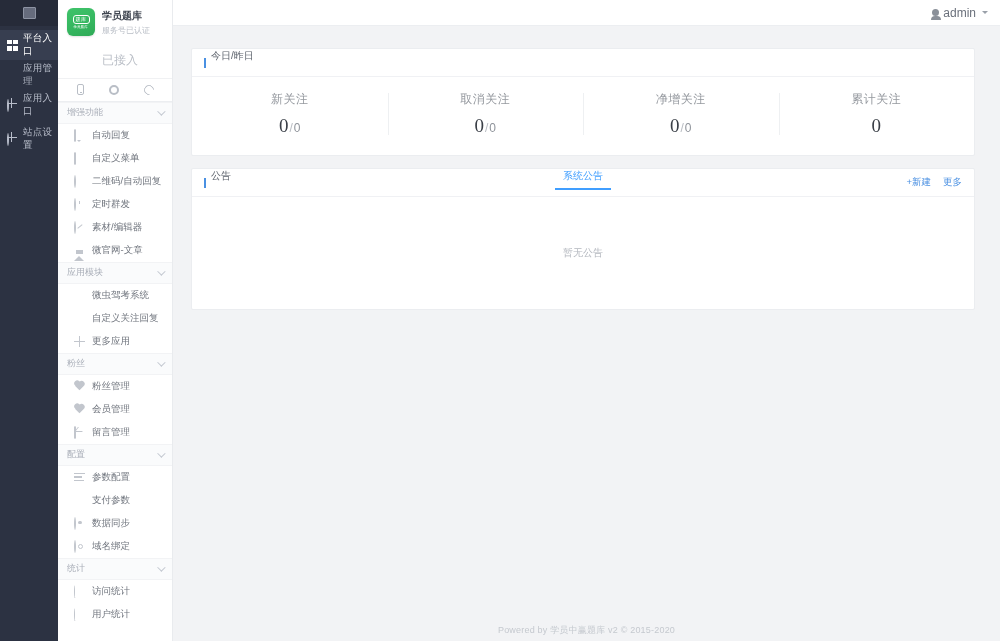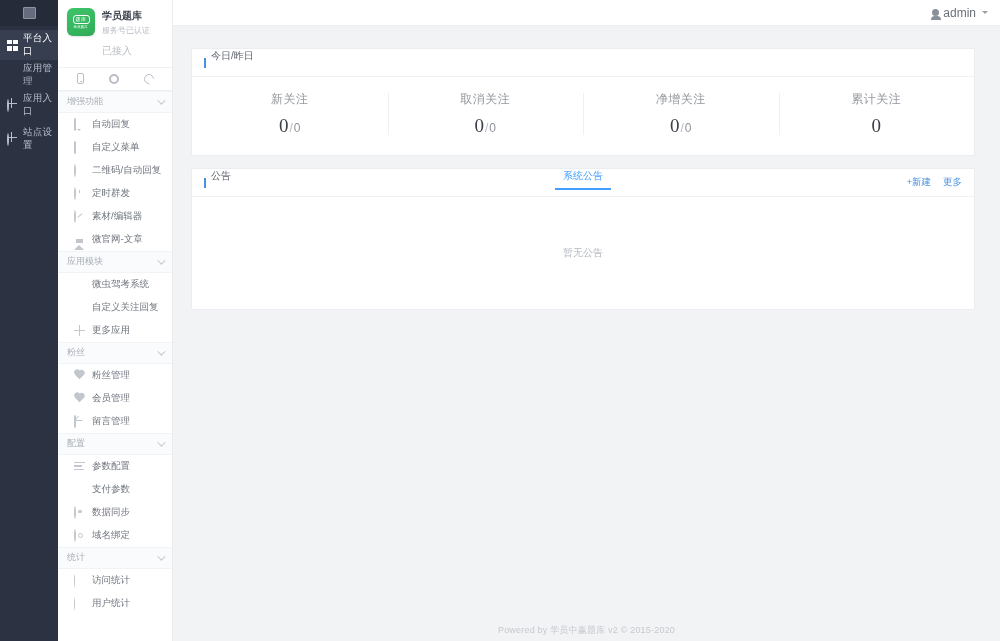--- a/index.html
+++ b/index.html
@@ -67,21 +67,21 @@
     background: linear-gradient(160deg,#3fc36a 0%, #35b65f 60%, #2faa57 100%);
     display: flex; flex-direction: column; align-items: center; justify-content: center;
     color: #fff; box-shadow: 0 1px 2px rgba(0,0,0,.12);
   }
   .acct-logo .lbox { width: 17px; height: 9px; border: 1.4px solid #fff; border-radius: 3px;
       display:flex; align-items:center; justify-content:center; font-size:5px; letter-spacing:.5px;}
   .acct-logo .ltxt { font-size: 3.6px; margin-top: 1.5px; letter-spacing: .2px; transform: scale(.95); }
   .acct-info { min-width: 0; padding-top: 1px; }
   .acct-name { font-size: 10px; color: #3f4550; font-weight: bold; line-height: 1.3; }
   .acct-meta { font-size: 8px; color: #b9bec6; margin-top: 2.5px; display:flex; }
-  .acct-sub { font-size: 10px; color: #b9bec6; margin-top: 8px; }
+  .acct-sub { font-size: 12px; color: #b9bec6; margin-top: 16px; }
 
   .acct-tools {
     display: flex; justify-content: space-around; align-items: center;
     height: 24px; border-top: 1px solid #f0f1f3; border-bottom: 1px solid #eceef1;
     margin: 3px 0 0 0; padding: 0 6px;
   }
   .tool { color: #b9bec6; cursor: pointer; display:flex; align-items:center;}
   .tool-phone { width:7px;height:11px;border:1.2px solid currentColor;border-radius:2px; position:relative;}
   .tool-phone:after{content:"";position:absolute;left:2px;bottom:.8px;width:2.2px;height:1px;background:currentColor;}
   .tool-gear { width:10px;height:10px;border-radius:50%;border:2.2px solid currentColor; position:relative;}

